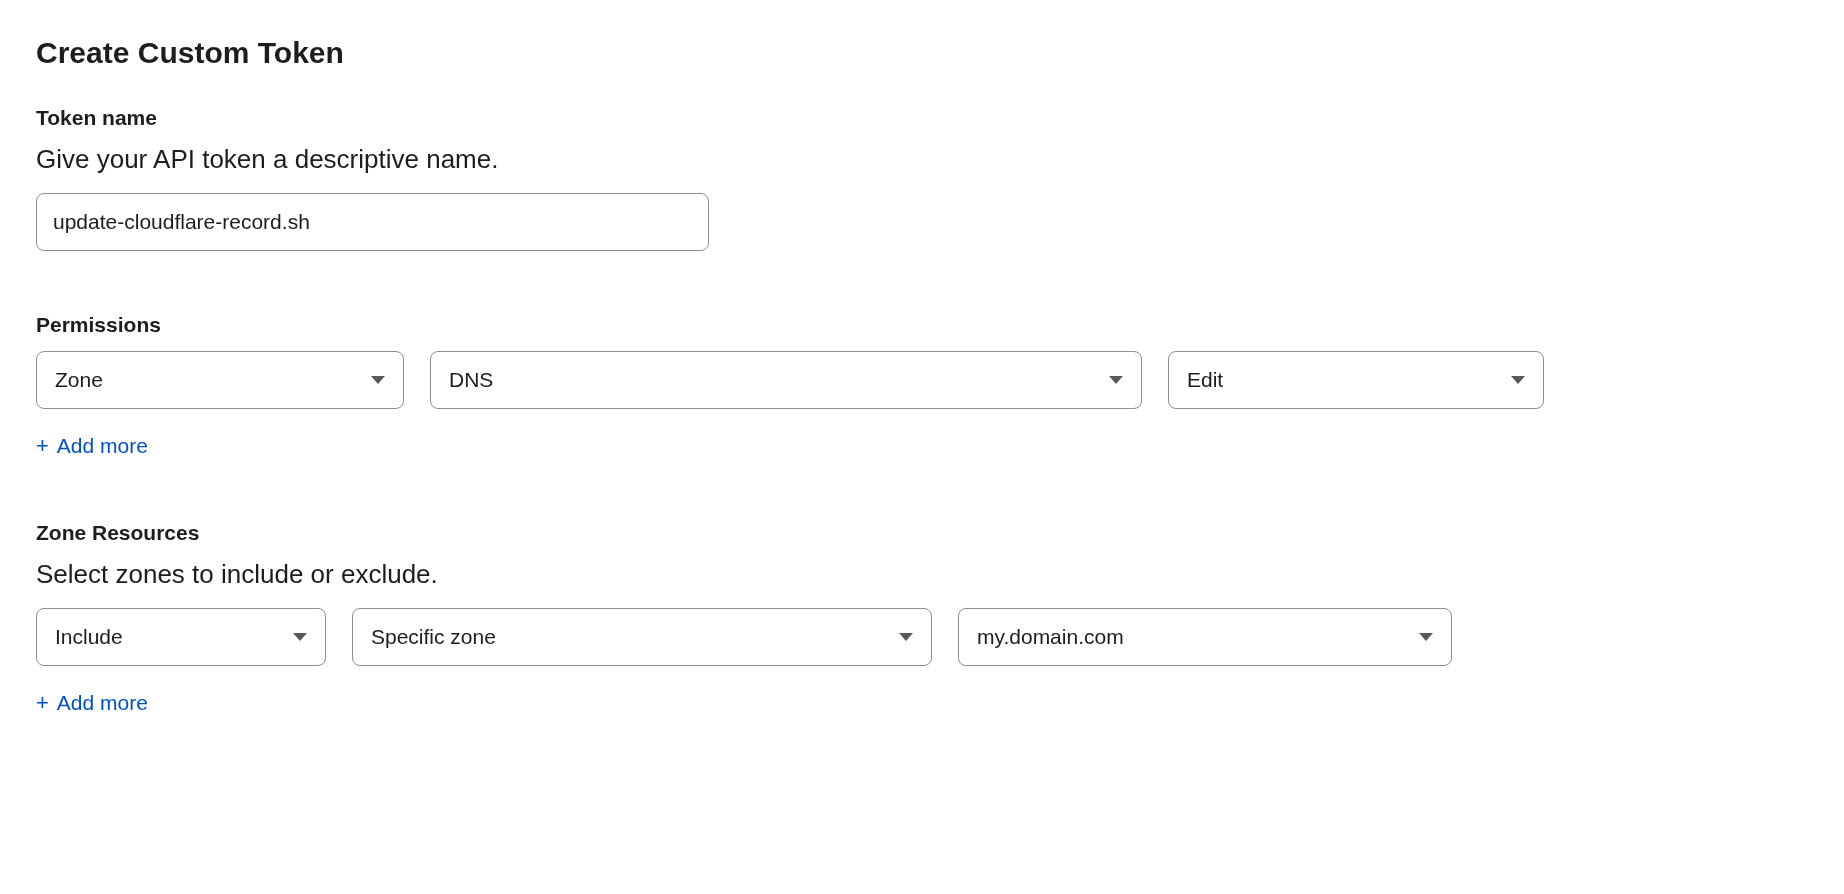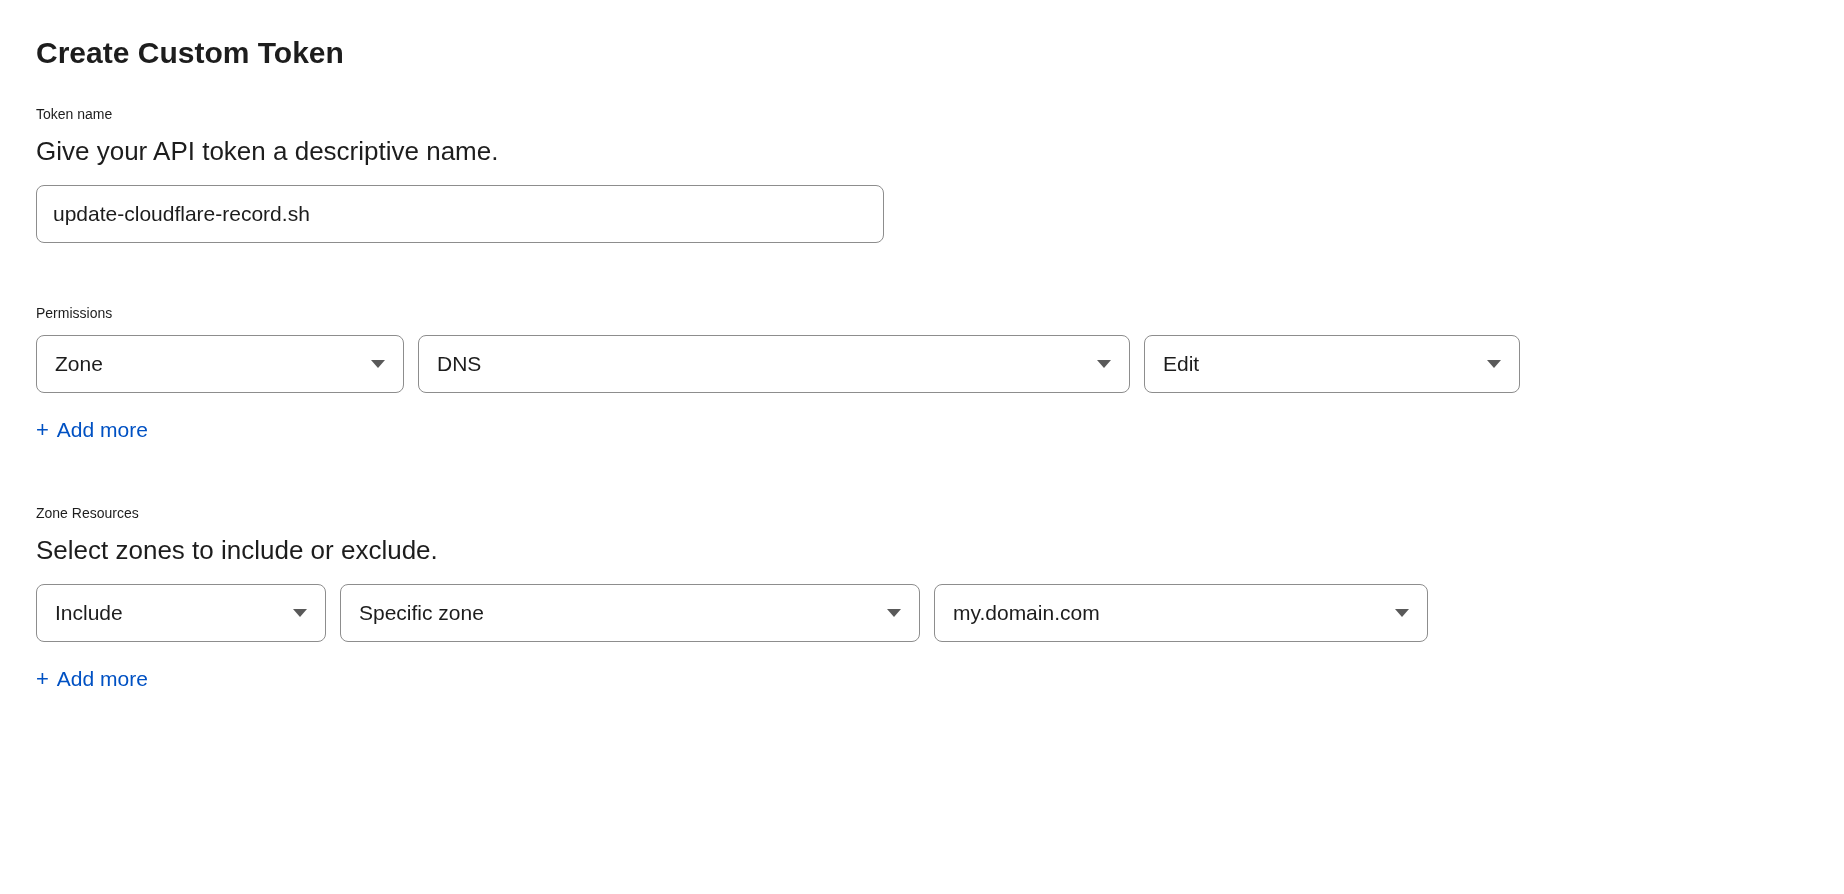--- a/index.html
+++ b/index.html
@@ -18,45 +18,45 @@
     .page-title {
       font-size: 30px;
       font-weight: 700;
       color: #1d1d1d;
       margin-bottom: 36px;
     }
     .section {
       margin-bottom: 62px;
     }
     .section-heading {
-      font-size: 14px;
-      font-weight: 400;
+      font-size: 21px;
+      font-weight: 700;
       color: #1d1d1d;
       margin-bottom: 14px;
     }
     .section-desc {
       font-size: 26px;
       font-weight: 400;
       color: #1d1d1d;
       margin-bottom: 18px;
     }
     .text-input {
-      width: 848px;
+      width: 673px;
       height: 58px;
       padding: 0 16px;
       font-size: 21px;
       border: 1px solid #8d8d8d;
       border-radius: 8px;
       background: #ffffff;
       color: #1d1d1d;
       font-family: inherit;
     }
     .select-row {
       display: flex;
-      gap: 14px;
+      gap: 26px;
       margin-bottom: 24px;
     }
     .select-wrap {
       position: relative;
       display: flex;
       align-items: center;
       height: 58px;
       border: 1px solid #8d8d8d;
       border-radius: 8px;
       background: #ffffff;

